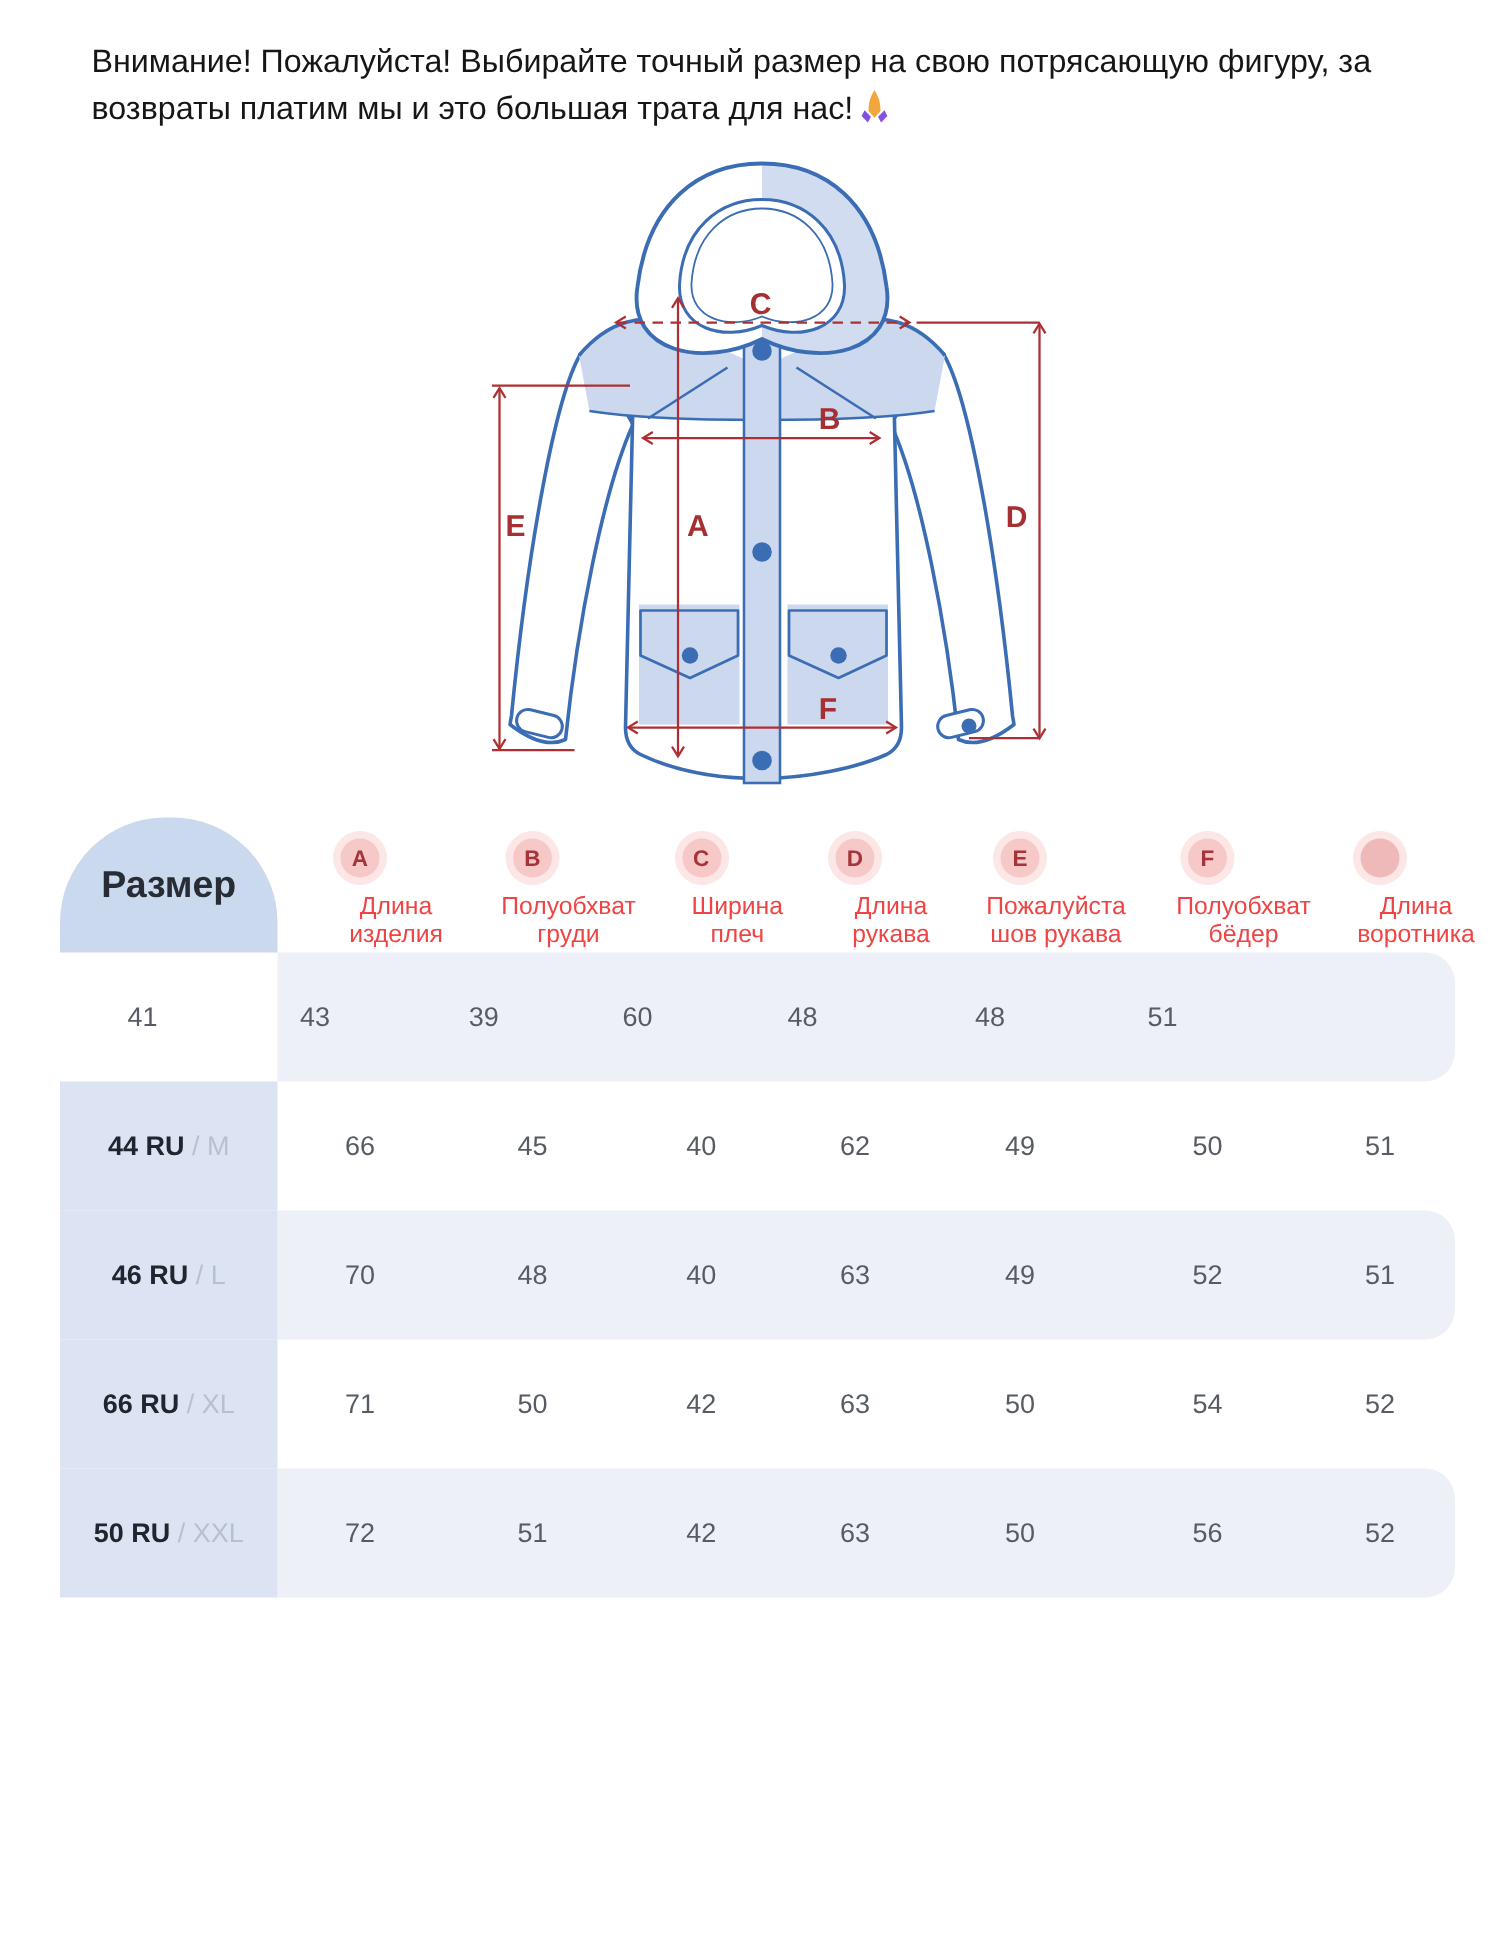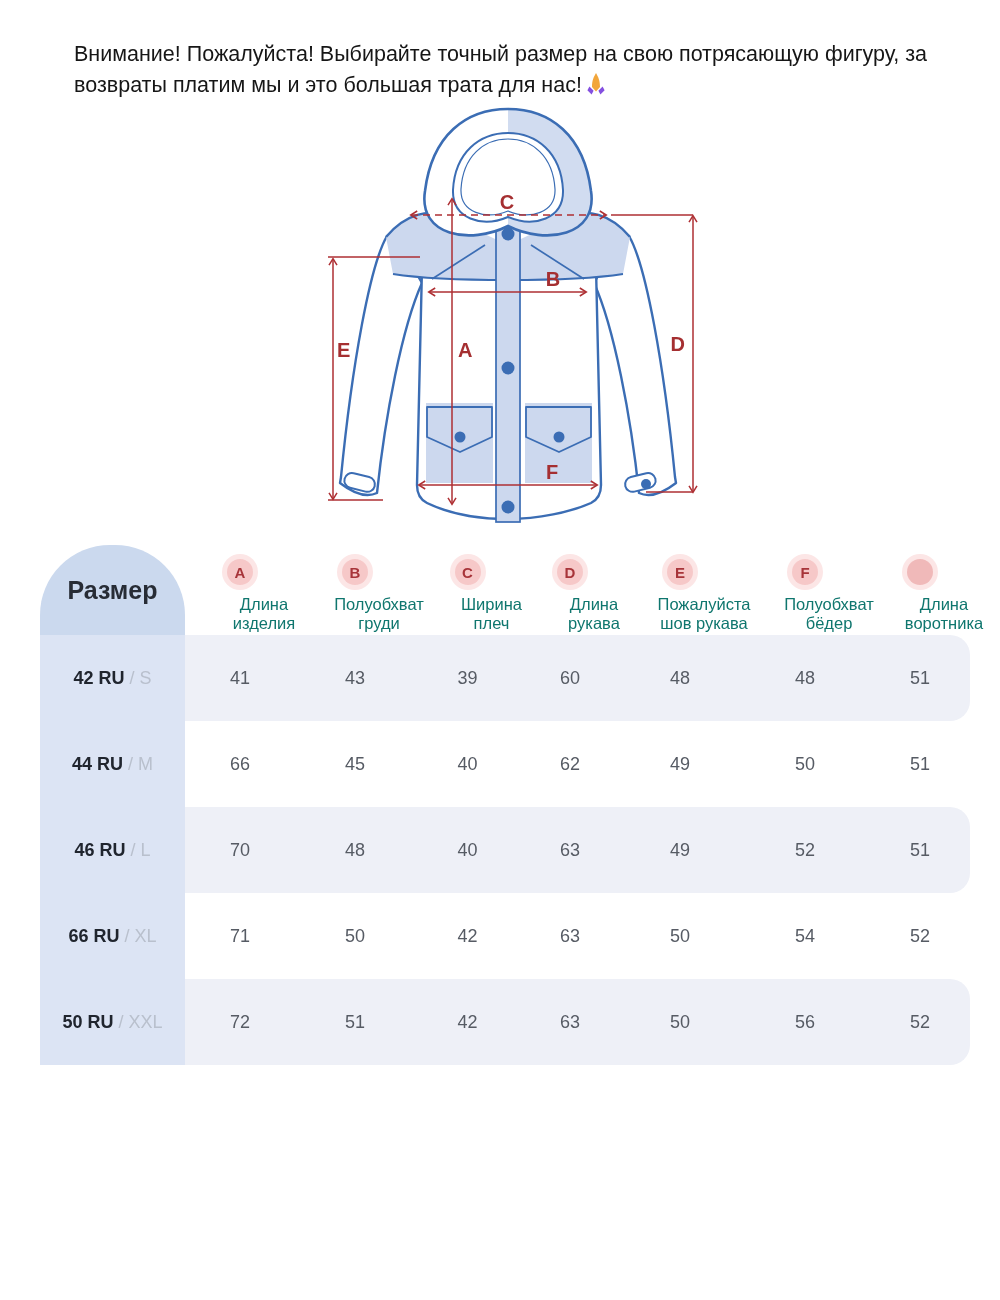--- a/index.html
+++ b/index.html
@@ -1,35 +1,35 @@
 <!DOCTYPE html>
 <html><head>
 <meta charset="utf-8">
 <style>
   html,body{margin:0;padding:0;background:#fff;}
   .page{position:relative;width:1000px;height:1300px;background:#ffffff;overflow:hidden;
         font-family:"Liberation Sans",sans-serif;color:#141414;}
 
   
   .notice{position:absolute;left:57px;top:22px;width:905px;font-size:21.5px;line-height:1.44;
-          color:#161616;margin:17px;}
+          color:#161616;margin:4px;}
   .emoji-svg{display:inline-block;vertical-align:-4px;margin-left:4px;}
 
   
   .jacket{position:absolute;left:280px;top:95px;width:440px;height:445px;}
   .mlabel{font-family:"Liberation Sans",sans-serif;font-weight:bold;font-size:20px;fill:#a52f31;}
 
   
   .sizetable{position:absolute;left:40px;top:545px;width:930px;}
   .thead{display:flex;height:90px;}
   .dome{width:145px;height:90px;background:#cbd9ee;border-radius:70px 70px 0 0;
         display:flex;align-items:center;justify-content:center;}
   .dome span{font-weight:bold;font-size:25px;color:#272c35;}
   .hcol{display:flex;flex-direction:column;align-items:center;padding-top:9px;box-sizing:border-box;}
-  .hlabel{margin-top:5px;font-size:16.5px;color:#0f766e;text-align:center;line-height:1.18;margin-left:48px;}
+  .hlabel{margin-top:5px;font-size:16.5px;color:#ef4444;text-align:center;line-height:1.18;margin-left:48px;}
   .badge{width:36px;height:36px;border-radius:50%;background:#fce6e6;
          display:flex;align-items:center;justify-content:center;}
   .badge i{width:26px;height:26px;border-radius:50%;background:#f6c8c8;font-style:normal;
            font-weight:bold;color:#a73439;font-size:15px;
            display:flex;align-items:center;justify-content:center;}
   .hcol.last .badge i{background:#f0b9b9;}
 
   .trow{display:flex;height:86px;position:relative;}
   .rowbg{position:absolute;left:145px;right:0;top:0;bottom:0;background:#eef0f7;
          border-radius:0 20px 20px 0;}
@@ -166,24 +166,20 @@
       <div class="hcol c6 last">
         <span class="badge">
             <i></i>
           </span>
         <span class="hlabel">Длина воротника</span>
       </div>
     </div>
 
     <div class="trow">
       <div class="rowbg"></div>
-      <div class="scol">
-          <b>42 RU</b>
-          <span class="alt">/ S</span>
-        </div>
       <div class="vcol c0">41</div>
       <div class="vcol c1">43</div>
       <div class="vcol c2">39</div>
       <div class="vcol c3">60</div>
       <div class="vcol c4">48</div>
       <div class="vcol c5">48</div>
       <div class="vcol c6">51</div>
     </div>
 
     <div class="trow">

